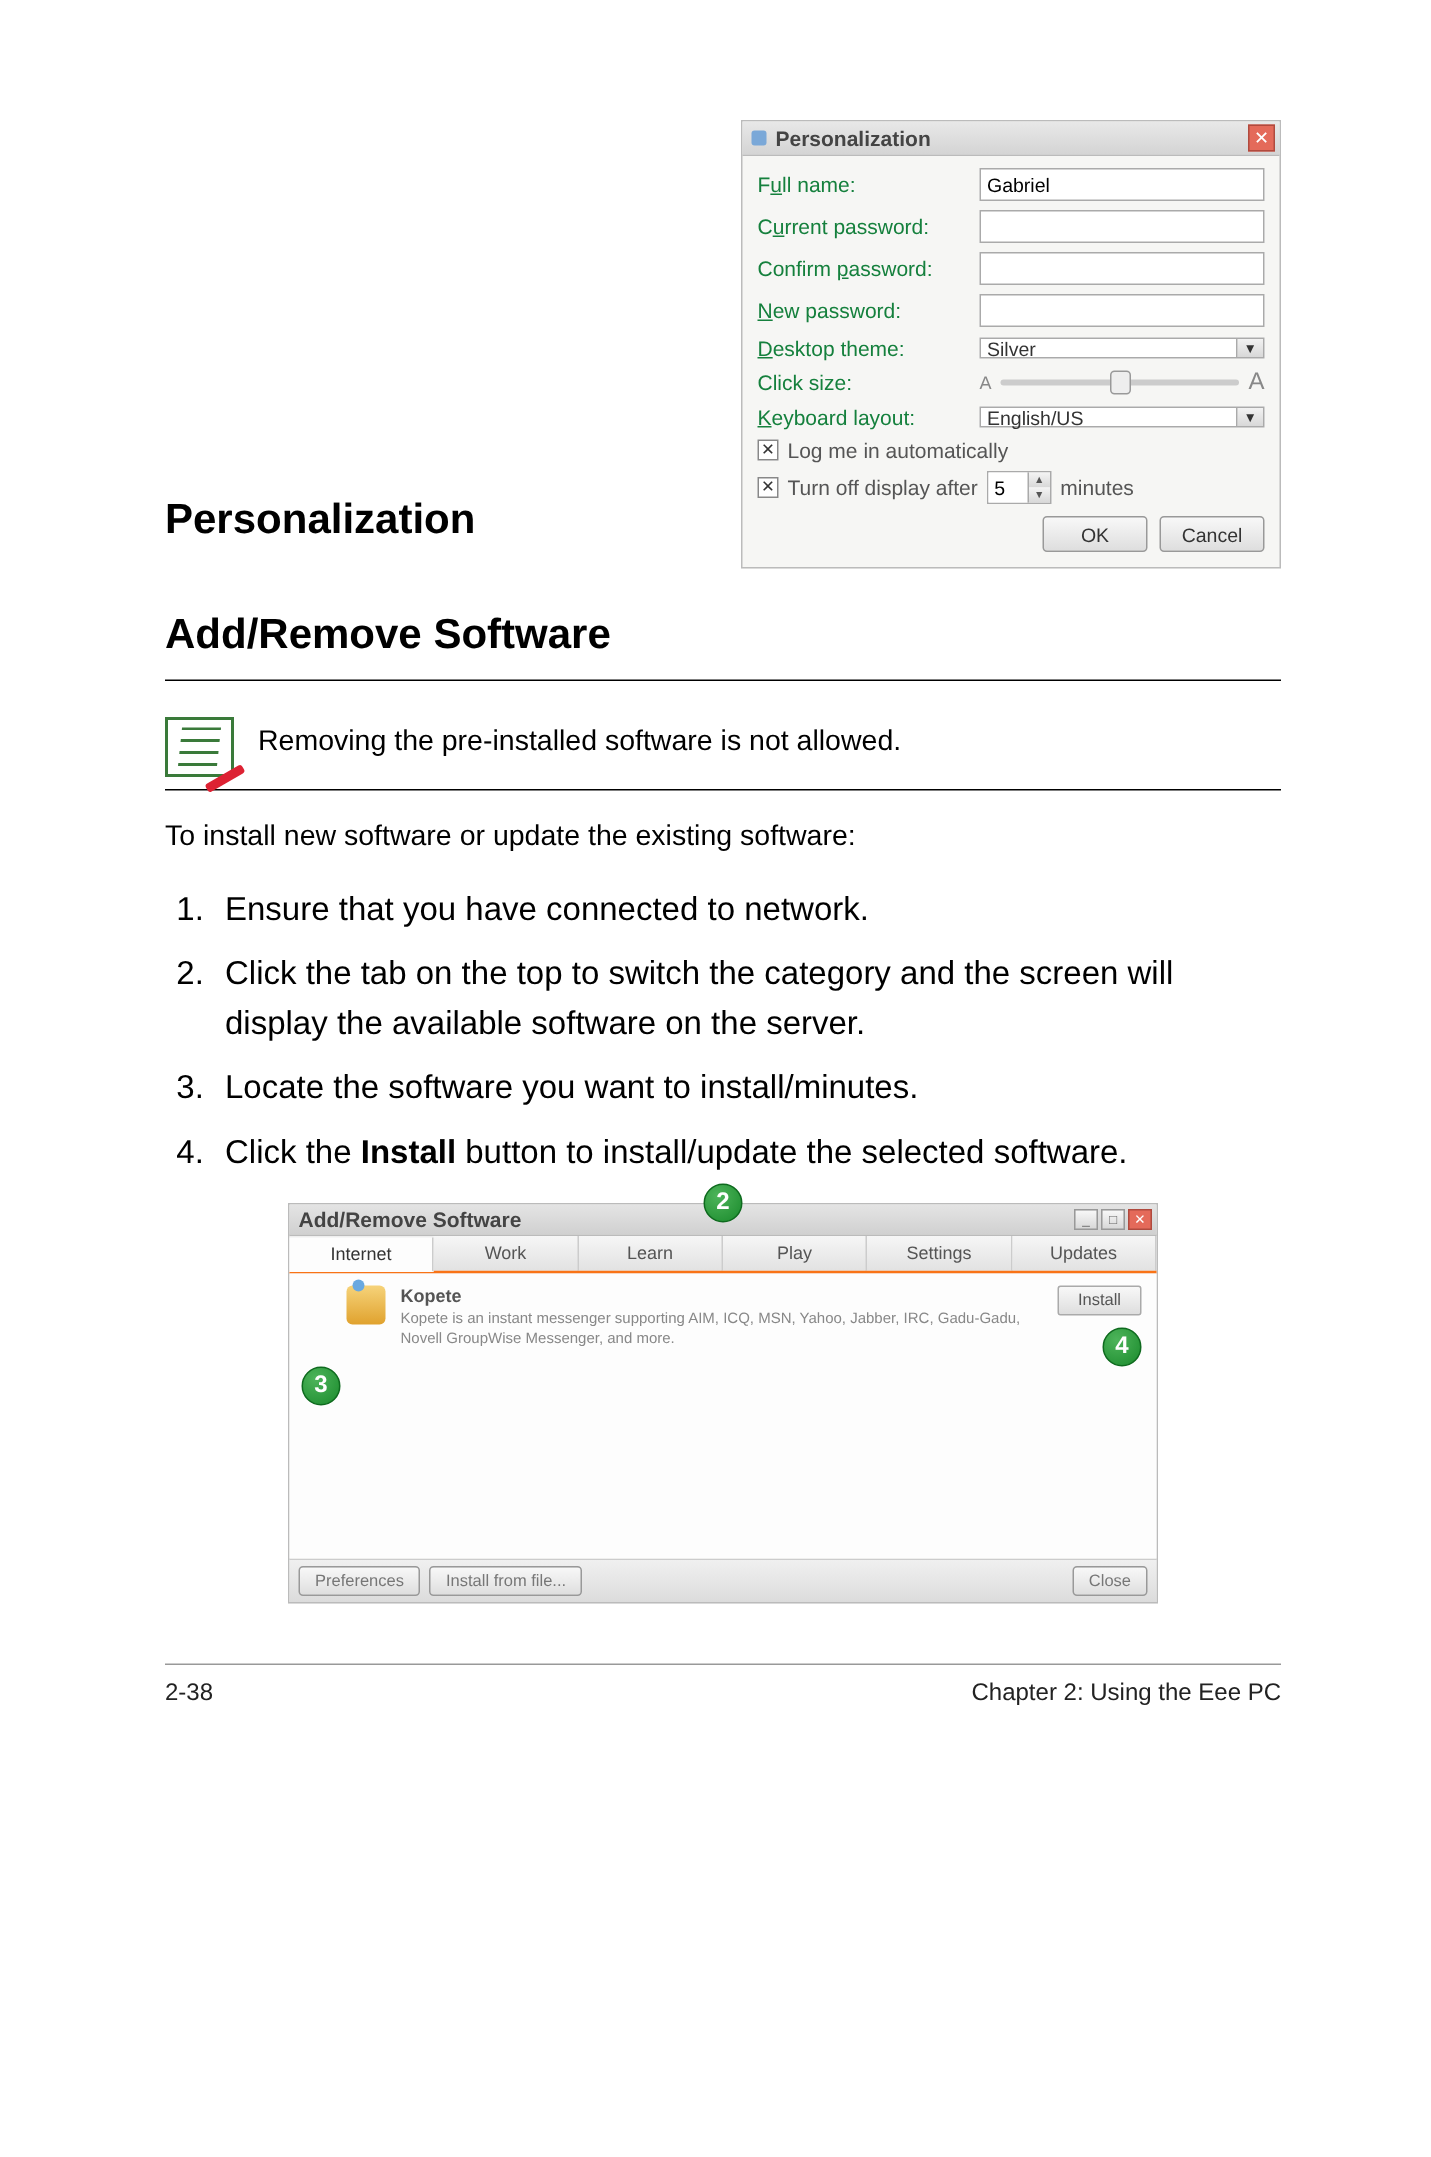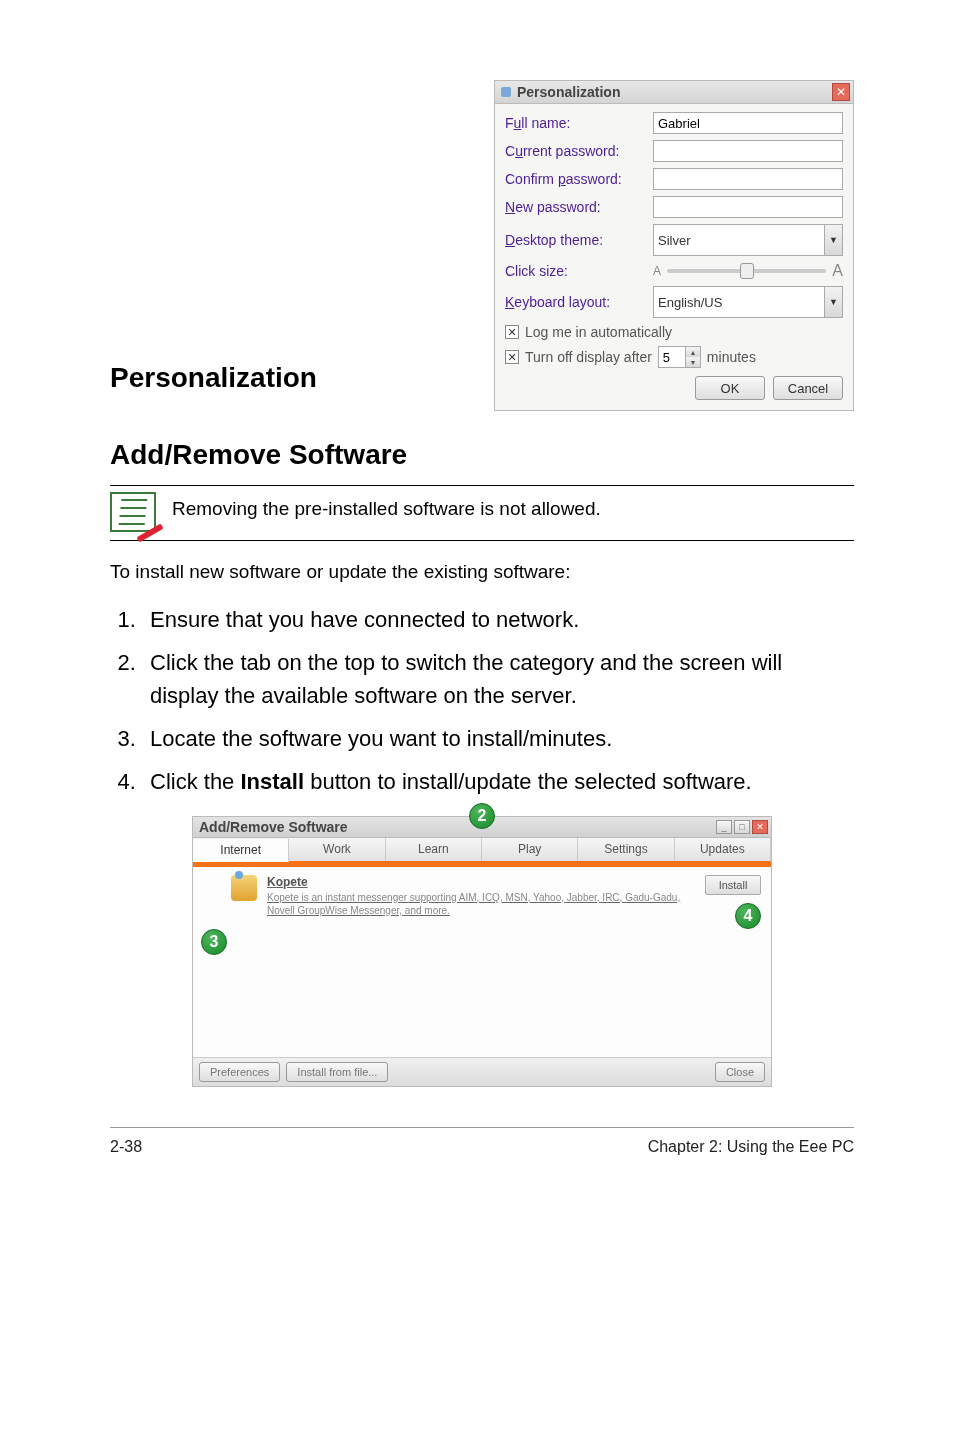--- a/index.html
+++ b/index.html
@@ -47,27 +47,27 @@
   }
   .dialog-title-wrap { display:flex; align-items:center; gap:6px; }
   .dialog-title-icon { width:10px; height:10px; border-radius:2px; background:#7aa8d8; }
   .dialog-title { font-weight:700; color:#444; font-size:14px; }
   .dialog-close {
     width:18px; height:18px; background:#e46a5a; color:#fff; font-size:12px;
     display:flex; align-items:center; justify-content:center; border:1px solid #b04a3e;
   }
   .dialog-body { padding: 8px 10px 10px 10px; }
   .form-row { display:flex; align-items:center; margin-bottom:6px; gap:8px; }
-  .form-label { width:140px; color:#4c1d95; }
+  .form-label { width:140px; color:#15803d; }
   .form-label .ul { text-decoration: underline; }
   .text-input {
     flex:1; height:22px; border:1px solid #aaa; background:#fff; padding:0 4px; font-size:13px;
   }
   .combo {
-    flex:1; display:flex; border:1px solid #aaa; background:#fff; height:32px; align-items:center;
+    flex:1; display:flex; border:1px solid #aaa; background:#fff; height:14px; align-items:center;
   }
   .combo span { flex:1; padding:0 4px; font-size:13px; color:#333;}
   .combo .arrow {
     width:18px; height:100%; background:linear-gradient(#f2f2f2,#d8d8d8);
     border-left:1px solid #aaa; display:flex; align-items:center; justify-content:center; font-size:9px; color:#333;
   }
   .slider-row { flex:1; display:flex; align-items:center; gap:6px; }
   .slider-a { font-size:12px; color:#888;}
   .slider-A { font-size:16px; color:#888;}
   .slider-track { flex:1; height:4px; background:#ccc; position:relative; border-radius:2px;}
@@ -82,21 +82,21 @@
   .spinner input { width:26px; height:20px; border:none; text-align:left; padding-left:4px; font-size:13px;}
   .spinner .spin-btns { display:flex; flex-direction:column; border-left:1px solid #aaa;}
   .spinner .sb { width:14px; height:10px; font-size:7px; display:flex; align-items:center; justify-content:center; background:linear-gradient(#f4f4f4,#d8d8d8);}
   .dialog-btnrow { display:flex; justify-content:flex-end; gap:8px; margin-top:8px;}
   .dlg-btn {
     min-width:70px; height:24px; border:1px solid #999; background:linear-gradient(#f8f8f8,#dedede);
     border-radius:3px; font-size:13px; color:#333; display:flex; align-items:center; justify-content:center;
   }
 
   .body-p { font-size:19px; line-height:1.35; margin:12px 0 18px 0; }
-  .note-box { display:flex; align-items:flex-start; gap:16px; border-top:1px solid #000; border-bottom:1px solid #000; padding:6px 0 8px 0; margin-bottom:18px;}
+  .note-box { display:flex; align-items:flex-start; gap:16px; border-top:1px solid #000; border-bottom:1px solid #000; padding:24px 0 8px 0; margin-bottom:18px;}
   .note-icon {
     width:46px; height:40px; border:2px solid #3a7a3a; position:relative; flex-shrink:0;
   }
   .note-icon::before{
     content:""; position:absolute; inset:5px 8px 5px 8px; background:
       repeating-linear-gradient(#3a7a3a 0 2px, transparent 2px 8px);
     transform: skewX(-6deg);
   }
   .note-icon::after{
     content:""; position:absolute; right:-10px; bottom:-6px; width:28px; height:6px;
@@ -111,31 +111,31 @@
   .sw-window {
     width:580px; margin:10px auto 0 auto; border:1px solid #bbb; background:#f4f4f2; font-size:12px; color:#666; position:relative;
   }
   .sw-titlebar {
     display:flex; align-items:center; justify-content:space-between;
     background:linear-gradient(#e4e4e4,#d0d0d0); padding:2px 3px 2px 6px; border-bottom:1px solid #bbb;
   }
   .win-ctrls { display:flex; gap:2px;}
   .win-btn { width:16px; height:14px; border:1px solid #999; background:linear-gradient(#f8f8f8,#d8d8d8); font-size:9px; display:flex; align-items:center; justify-content:center;}
   .win-btn.close { background:#e46a5a; color:#fff; border-color:#b04a3e;}
-  .sw-tabs { display:flex; background:#eee; border-bottom:6px solid #f97316;}
+  .sw-tabs { display:flex; background:#eee; border-bottom:2px solid #f97316;}
   .sw-tab {
     flex:1; text-align:center; padding:4px 0; border-right:1px solid #ccc;
     background:linear-gradient(#f6f6f6,#e2e2e2); font-size:12px; color:#555;
   }
   .sw-tab.active { background:#fdfdfd; color:#333; border-bottom:1px solid #fdfdfd; position:relative; top:1px;}
   .sw-body { height:190px; padding:8px 10px; background:#fdfdfd; position:relative;}
   .sw-item { display:flex; gap:10px; align-items:flex-start;}
   .sw-item-icon { width:26px; height:26px; background:linear-gradient(#f6d37a,#e0a22e); border-radius:4px; position:relative; flex-shrink:0;}
   .sw-item-icon::after{content:""; position:absolute; left:4px; top:-4px; width:8px; height:8px; background:#6aa9e0; border-radius:50%;}
-  .sw-item-text { flex:1;text-decoration:underline; }
+  .sw-item-text { flex:1; }
   .sw-item-name { font-weight:700; color:#555; font-size:12px;}
   .sw-item-desc { font-size:10px; color:#888; line-height:1.3; margin-top:2px;}
   .install-btn {
     width:56px; height:20px; border:1px solid #aaa; background:linear-gradient(#f8f8f8,#dedede);
     border-radius:2px; font-size:11px; color:#555; display:flex; align-items:center; justify-content:center; flex-shrink:0;
   }
   .sw-footer { display:flex; justify-content:space-between; padding:4px 6px; background:linear-gradient(#f0f0f0,#dcdcdc); border-top:1px solid #ccc;}
   .sw-footer .dlg-btn { min-width:auto; padding:0 10px; height:20px; font-size:11px; color:#777;}
   .callout {
     position:absolute; width:26px; height:26px; border-radius:50%; background:radial-gradient(circle at 35% 30%, #4db45a, #1a8a2c);

